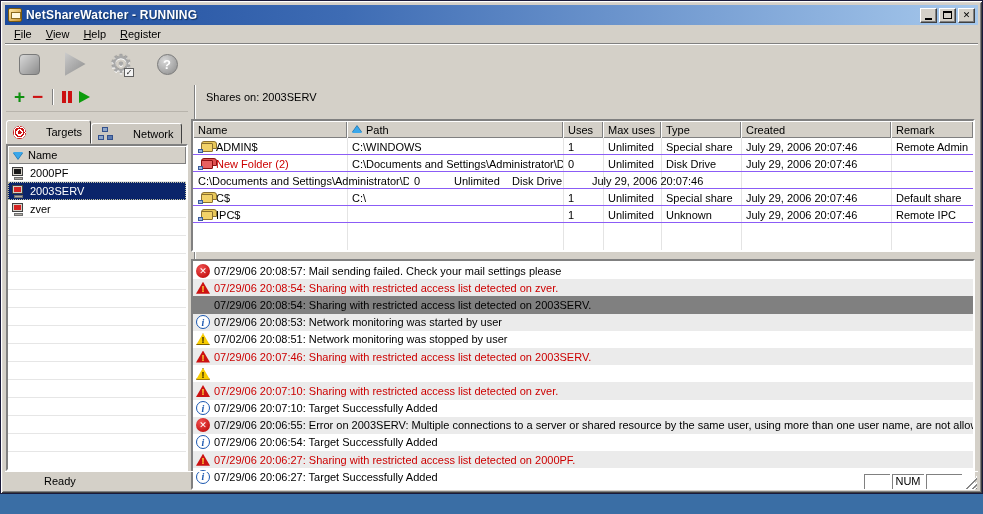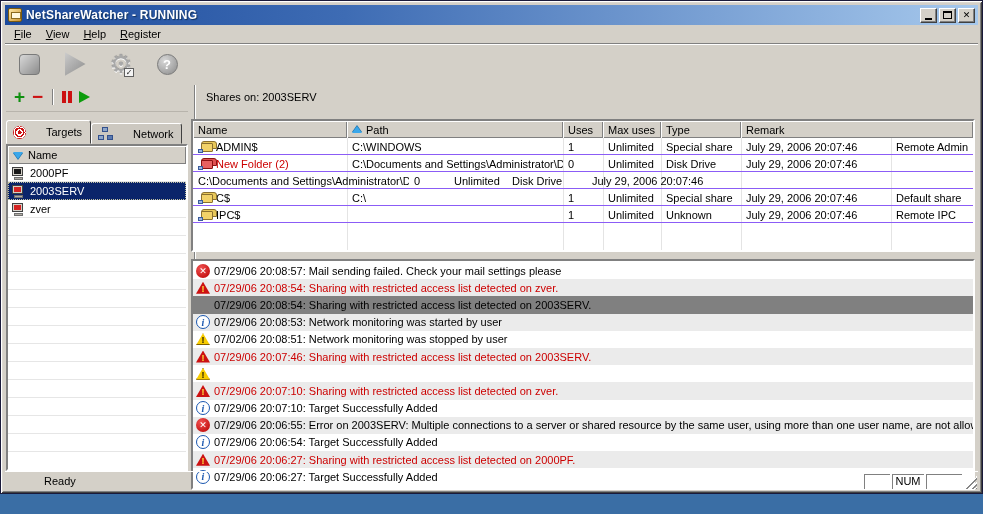--- a/index.html
+++ b/index.html
@@ -253,20 +253,23 @@
         </div>
       <div class="st-h" style="width:40px">
           <span>Uses</span>
         </div>
       <div class="st-h" style="width:58px">
           <span>Max uses</span>
         </div>
       <div class="st-h" style="width:80px">
           <span>Type</span>
         </div>
+      <div class="st-h" style="width:150px">
+          <span>Created</span>
+        </div>
       <div class="st-h" style="flex:1 1 auto">
           <span>Remark</span>
         </div>
     </div>
     <div class="st-body">
       <div class="col-line" style="left:154px"></div>
       <div class="col-line" style="left:370px"></div>
       <div class="col-line" style="left:410px"></div>
       <div class="col-line" style="left:468px"></div>
       <div class="col-line" style="left:548px"></div>

